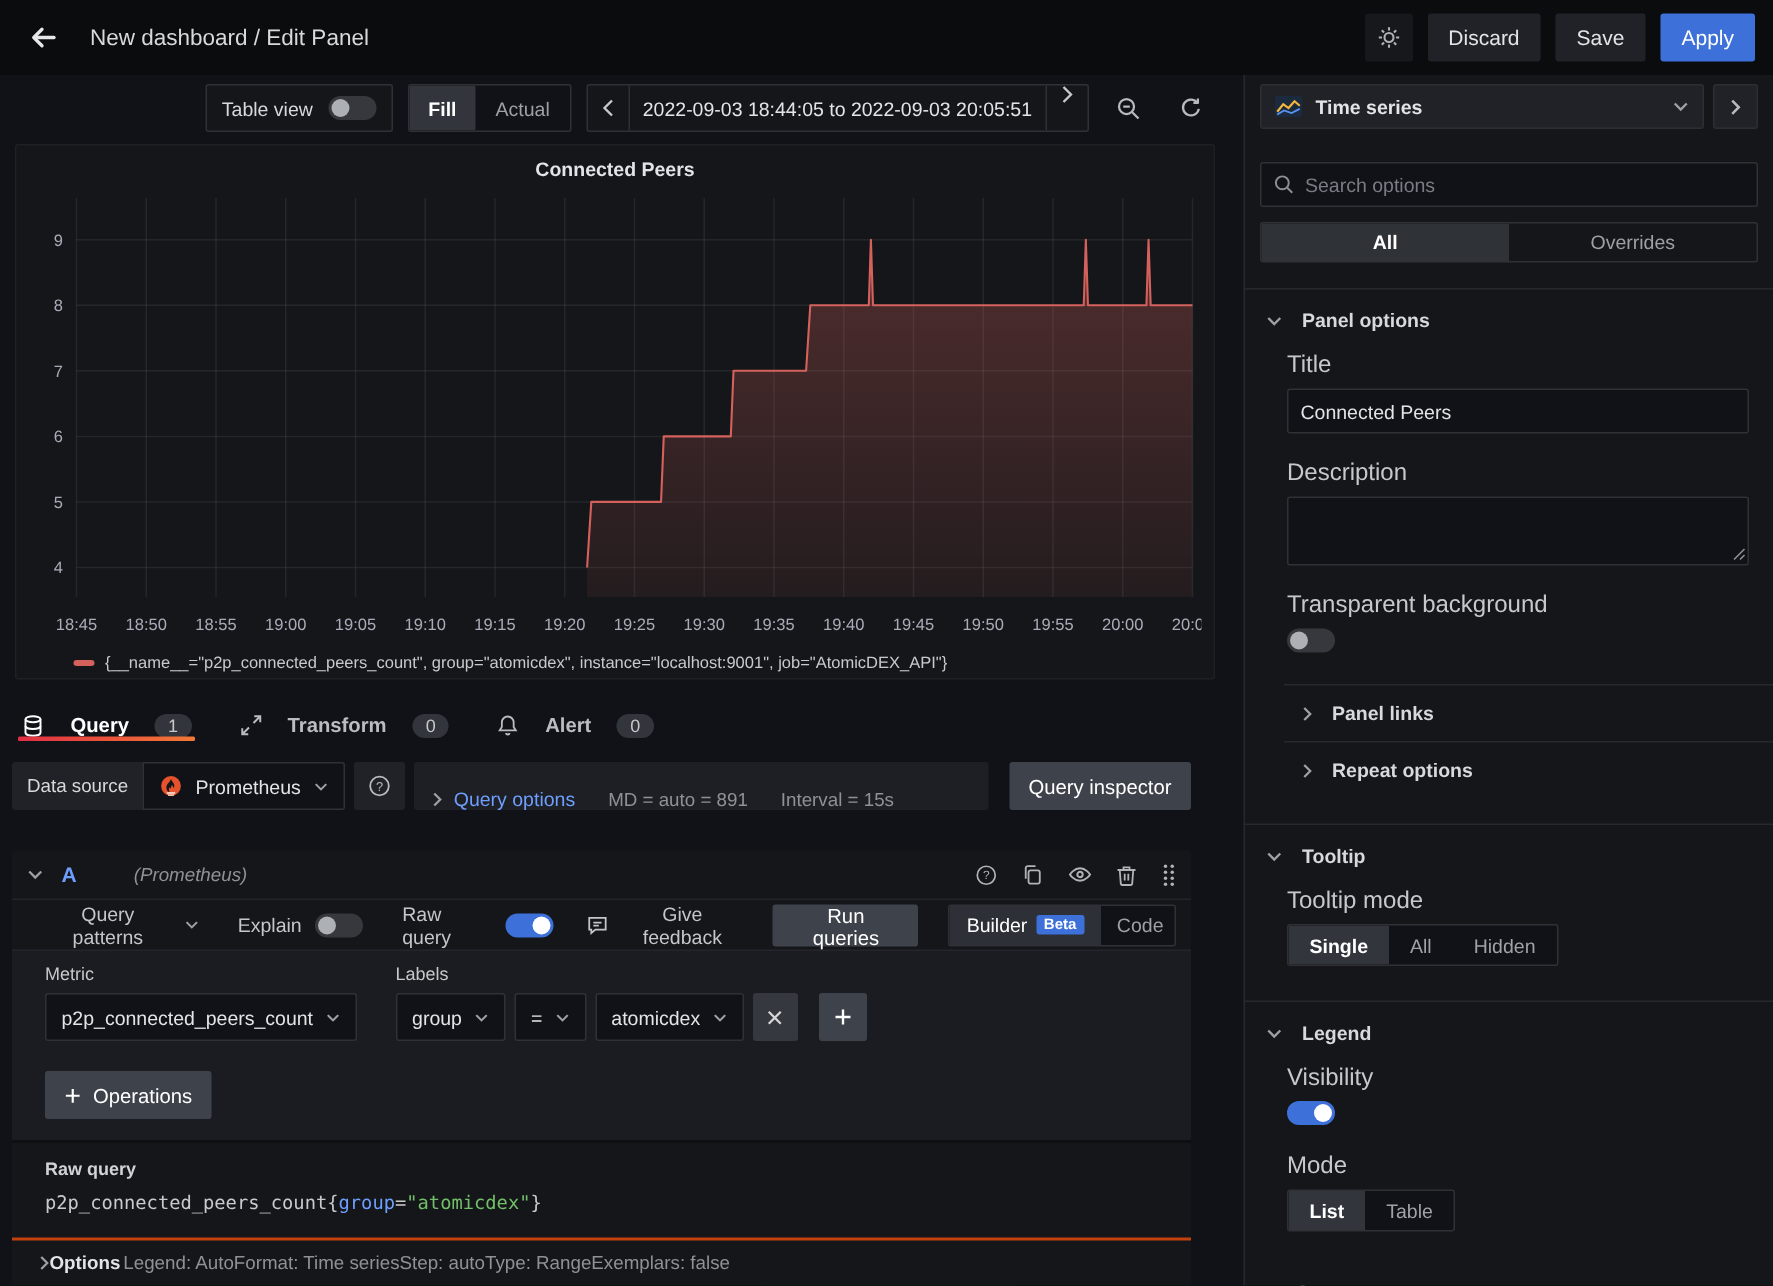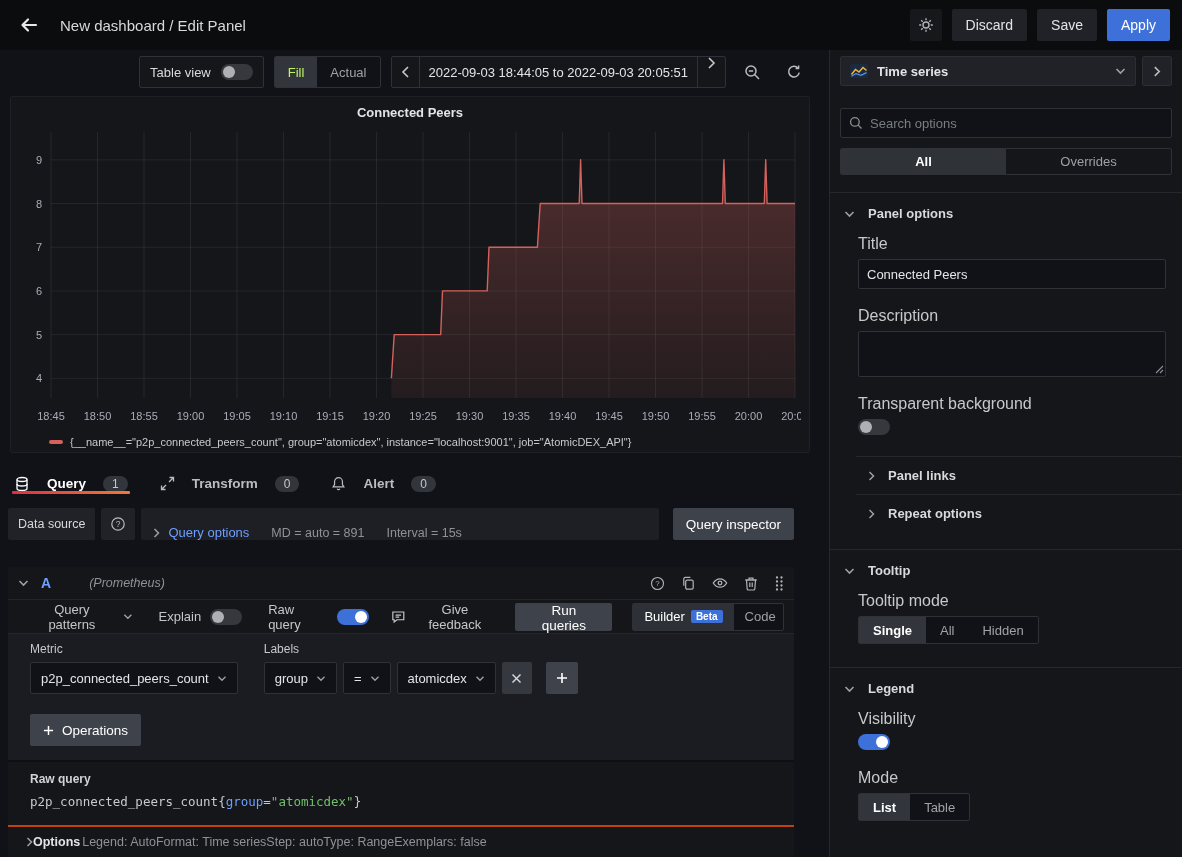--- a/index.html
+++ b/index.html
@@ -29,21 +29,21 @@
   .workspace{display:flex;height:807px;}
   .main{width:820px;flex:0 0 820px;display:flex;flex-direction:column;}
   .sidebar{flex:1;background:var(--panel);border-left:1px solid #26282e;overflow:hidden;margin-left:9px;}
 
   
   .viz-toolbar{display:flex;align-items:center;justify-content:flex-end;gap:10px;margin:6px 10px 0 0;height:34px;}
   .group{display:flex;align-items:center;height:32px;border:1px solid var(--border2);border-radius:2px;background:var(--panel);}
   .tv-group{padding:0 10px;gap:10px;color:var(--text-strong);text-align:right;}
   .rgroup{display:flex;align-items:stretch;height:32px;border:1px solid var(--border2);border-radius:2px;background:var(--canvas);overflow:hidden;}
   .rgroup .opt{display:flex;align-items:center;padding:0 13px;color:var(--dim2);font-size:13px;}
-  .rgroup .opt.sel{background:var(--sel);color:#bef264;font-weight:400;}
+  .rgroup .opt.sel{background:var(--sel);color:#ffffff;font-weight:700;}
   .time-group{display:flex;align-items:stretch;height:32px;border:1px solid var(--border2);border-radius:2px;background:var(--panel);}
   .time-group>*{display:flex;align-items:center;padding:0 9px;color:#c7c8cb;}
   .time-group>*+*{border-left:1px solid var(--border2);flex-direction:column;}
   .time-main{gap:8px;font-size:13px;color:#e3e4e6;}
   .iconbtn{width:32px;height:32px;display:flex;align-items:center;justify-content:center;color:#b7babf;}
 
   
   .chart-panel{margin:8px 10px 0 10px;height:362px;background:var(--panel);border:1px solid #1d2025;border-radius:2px;padding:6px 10px 4px;}
   .chart-title{text-align:center;font-size:13px;font-weight:700;color:#e3e4e6;padding:2px 0 6px;}
   .chart-legend{display:flex;align-items:center;gap:7px;margin-left:28px;margin-top:2px;font-size:11px;color:#c8c9cc;}
@@ -292,20 +292,31 @@
               <path d="M8 1.8a4.2 4.2 0 0 0-4.2 4.2v3.2L2.3 11.6h11.4L12.2 9.2V6A4.2 4.2 0 0 0 8 1.8z"></path>
               <path d="M6.6 13.6a1.5 1.5 0 0 0 2.8 0"></path>
             </svg>
           <span class="tlabel">Alert</span>
           <span class="pill">0</span>
         </div>
       </nav>
 
       <div class="ds-row">
         <span class="chip">Data source</span>
+        <div class="select" style="border-radius:0 2px 2px 0;">
+          <svg width="16" height="16" viewBox="0 0 16 16">
+              <circle cx="8" cy="8" r="6.6" fill="#e6522c"></circle>
+              <path fill="#141619" d="M8 3.2c.4 1.8 2.2 2.7 2.2 4.7 0 .6-.2 1.2-.6 1.6 0-1-.6-1.4-.8-2.3-.5.8-.9 1.6-.8 2.5-.3-.2-.7-.5-.9-.9-.3.6-.5 1.1-.5 1.6 0 .5.2 1 .5 1.4h-1A3.9 3.9 0 0 1 4.9 9C4.9 6.6 7.5 5.6 8 3.2z"></path>
+              <path fill="#fff" d="M5.2 12.2h5.6v1H5.2zM6 13.6h4v.9H6z" opacity=".9"></path>
+            </svg>
+          <span>Prometheus</span>
+          <svg width="10" height="7" viewBox="0 0 11 8" fill="none" stroke="#9da0a5" stroke-width="1.6">
+              <path d="m1.5 2 4 4 4-4"></path>
+            </svg>
+        </div>
         <button class="ds-help">
           <svg width="16" height="16" viewBox="0 0 16 16" fill="none" stroke="currentColor" stroke-width="1.2">
               <circle cx="8" cy="8" r="6.2"></circle>
               <text x="8" y="11" text-anchor="middle" font-size="8.5" fill="currentColor" stroke="none" font-family="Liberation Sans,sans-serif">?</text>
             </svg>
         </button>
         <div class="qo-bar">
           <button class="qo-link">
             <svg width="7" height="10" viewBox="0 0 7 10" fill="none" stroke="#9da0a5" stroke-width="1.5">
                 <path d="m1.5 1 4 4-4 4"></path>

